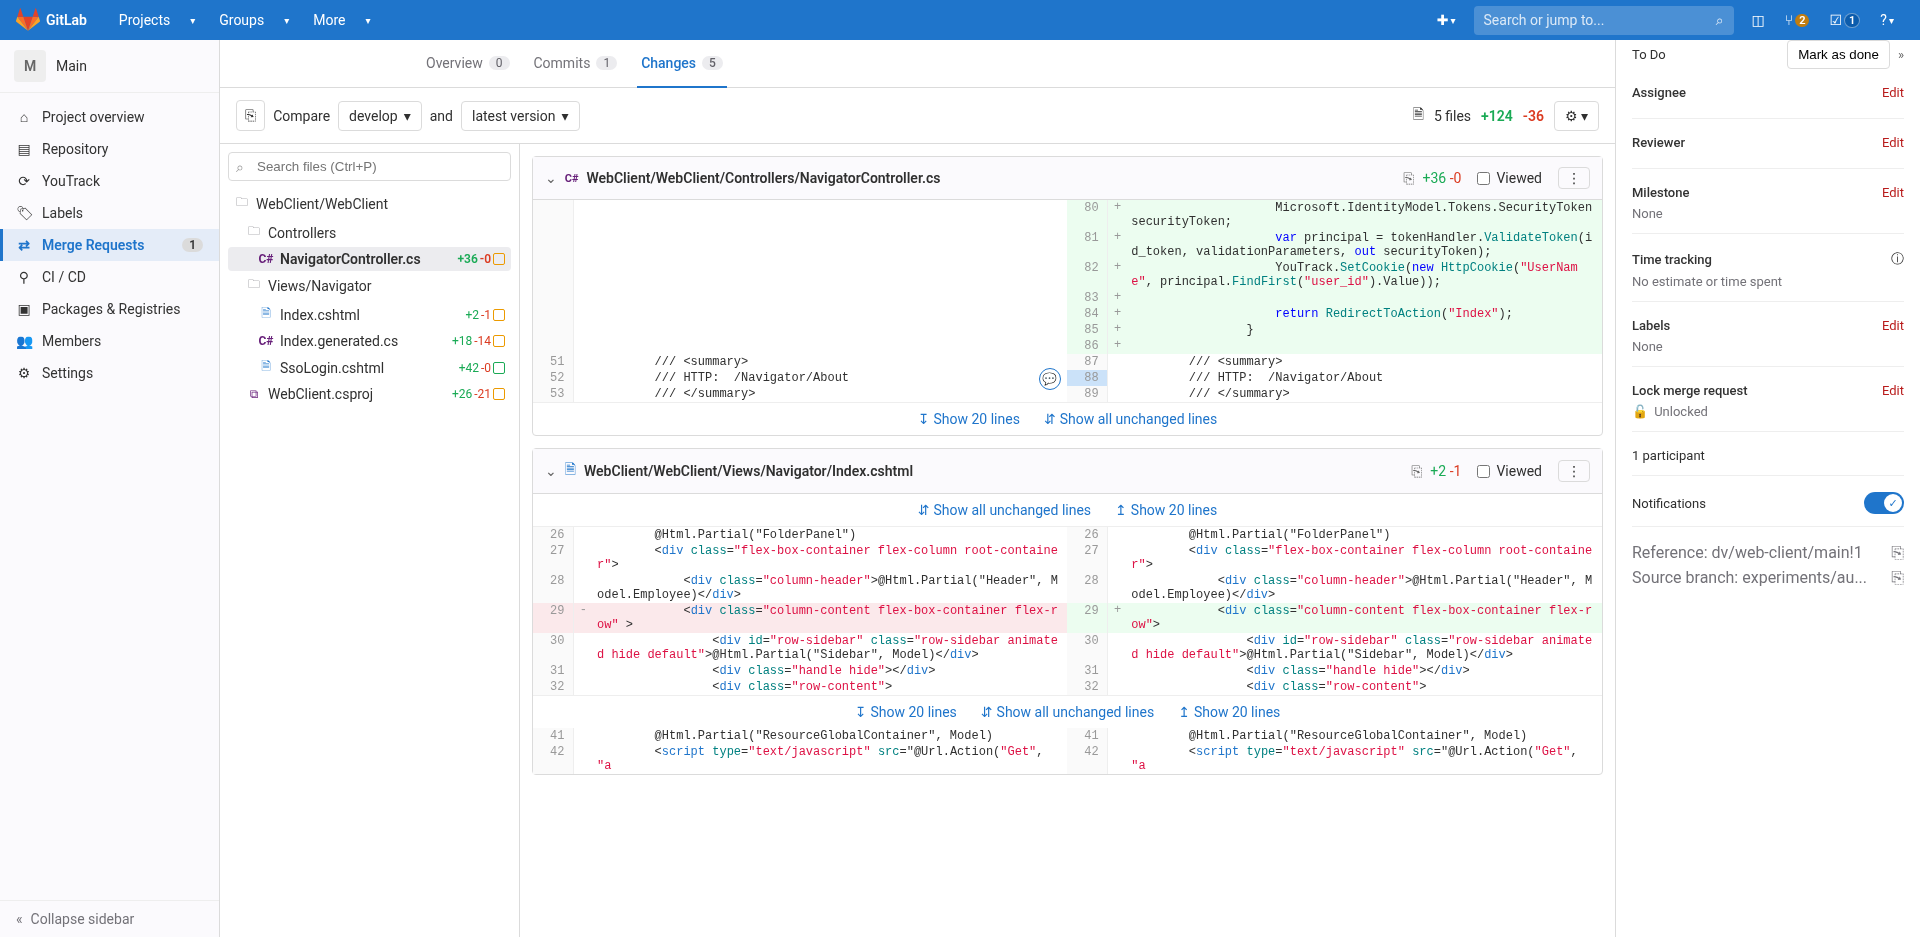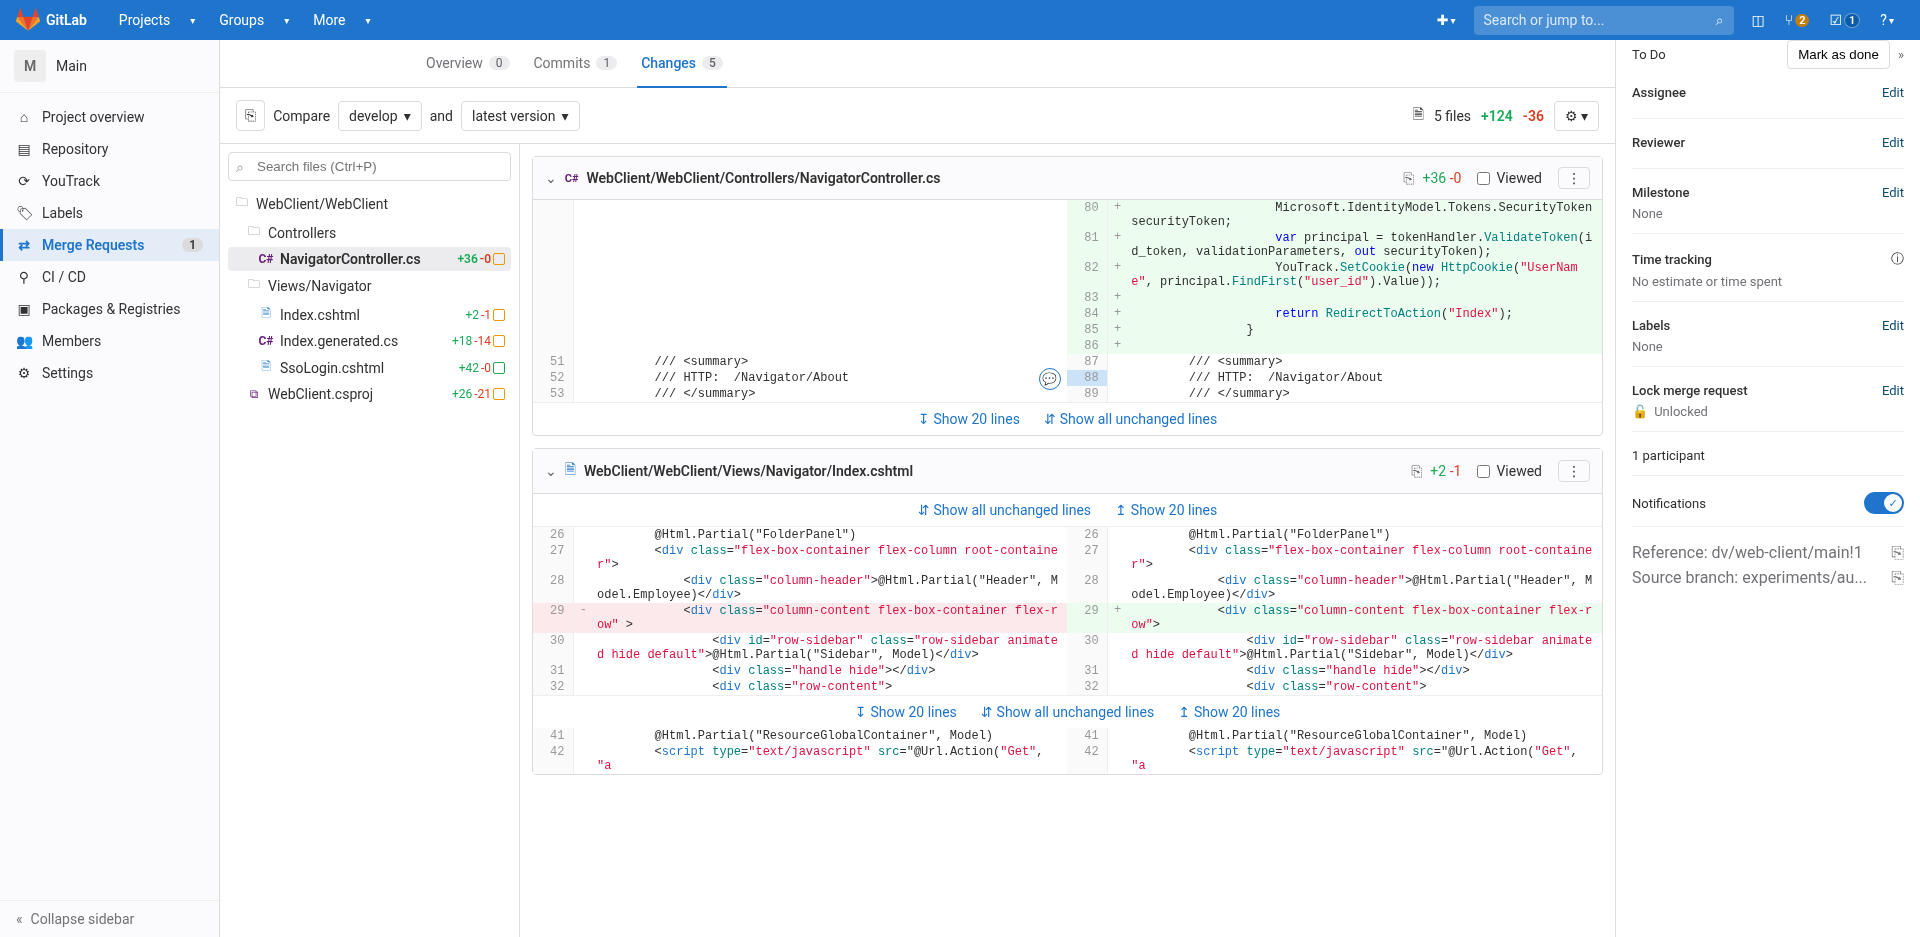--- a/index.html
+++ b/index.html
@@ -84,21 +84,21 @@
 .code .c-kw { color: #0000ff; }
 
 .expand-bar { text-align: center; padding: 8px; color: #1f75cb; display: flex; justify-content: center; gap: 24px; border-top: 1px solid #eee; }
 .expand-bar .link { cursor: pointer; display: flex; align-items: center; gap: 4px; }
 
 .right-panel { width: 305px; border-left: 1px solid #dbdbdb; padding: 0 16px; overflow-y: auto; font-size: 13px; }
 .right-panel .top-row { display: flex; align-items: center; justify-content: space-between; margin-bottom: 16px; }
 .right-panel .btn-done { border: 1px solid #dbdbdb; border-radius: 4px; padding: 6px 10px; cursor: pointer; background: #fff; }
 .right-panel .section { margin: 16px 0; border-bottom: 1px solid #eee; padding-bottom: 12px; }
 .right-panel .section .hdr { display: flex; justify-content: space-between; align-items: center; margin-bottom: 6px; color: #333; font-weight: 500; }
-.right-panel .section .hdr a { color: #0c4a6e; font-weight: 400; cursor: pointer; }
+.right-panel .section .hdr a { color: #b91c1c; font-weight: 400; cursor: pointer; }
 .right-panel .section .val { color: #737278; }
 .right-panel .toggle { width: 40px; height: 22px; background: #1f75cb; border-radius: 11px; position: relative; }
 .right-panel .toggle::after { content: "✓"; position: absolute; right: 2px; top: 2px; width: 18px; height: 18px; background: #fff; border-radius: 50%; color: #1f75cb; font-size: 11px; display: flex; align-items: center; justify-content: center; }
 .right-panel .ref-row { display: flex; justify-content: space-between; align-items: center; margin: 6px 0; font-size: 16px; color: #737278; }
 .right-panel .lock-row { display: flex; align-items: center; gap: 6px; color: #737278; }
 .expand-icon { cursor: pointer; color: #666; }
 
 .cs-icon { color: #68217a; font-weight: bold; font-size: 11px; }
 .vs-icon { color: #68217a; }
 .folder-icon { color: #737278; }

